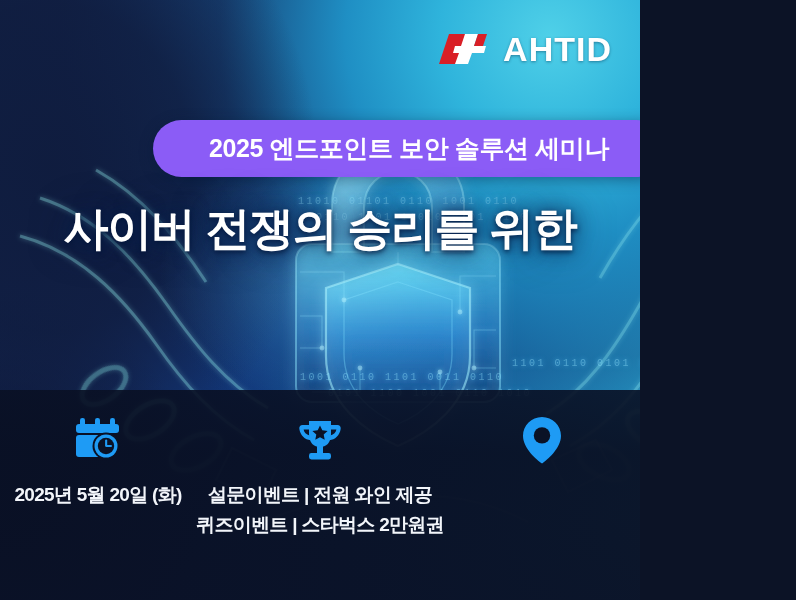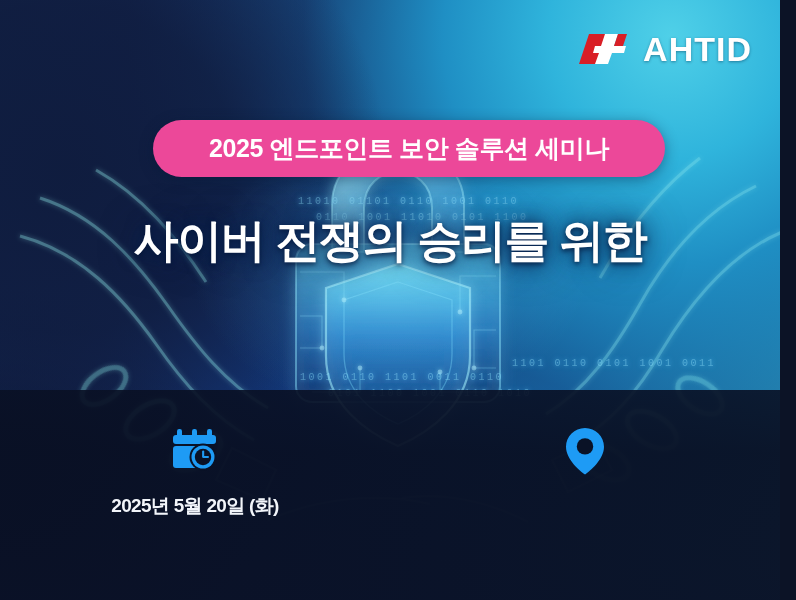--- a/index.html
+++ b/index.html
@@ -6,21 +6,21 @@
   * { margin:0; padding:0; box-sizing:border-box; }
   html, body {
     width:796px; height:600px;
     overflow:hidden;
     background:#0c1326;
     font-family:"Liberation Sans", "DejaVu Sans", sans-serif;
   }
 
   .poster {
     position:relative;
-    width:780px; height:600px;
+    width:640px; height:600px;
     overflow:hidden;
     background:#12203f;
   }
 
   
   .bg-base {
     position:absolute; inset:0;
     background:
       radial-gradient(circle at 86% 6%, #4fd0e8 0%, #2fb4dc 14%, #1f8fc4 26%, rgba(24,86,140,0.55) 42%, rgba(18,44,88,0) 62%),
       linear-gradient(118deg, #14244a 0%, #16295a 26%, #11377a 48%, #1566a8 70%, #29a9d4 88%, #44cfe6 100%);
@@ -68,38 +68,38 @@
     letter-spacing:1.0px;
     line-height:1;
     text-shadow:0 1px 3px rgba(0,40,70,0.45);
   }
 
   
   .pill {
     position:absolute;
     left:153px; top:120px;
     width:512px; height:57px;
-    background:#ec4899;
+    background:#8b5cf6;
     border-radius:29px;
     display:flex; align-items:center; justify-content:center;
     z-index:13;
     box-shadow:0 3px 14px rgba(3,25,55,0.42);
   }
   .pill-text {
     color:#ffffff;
     font-size:25px;
     font-weight:bold;
     letter-spacing:-0.4px;
     line-height:1;
   }
 
   
   .headline {
     position:absolute;
-    left:0; right:0; top:208px;
+    left:0; right:0; top:196px;
     text-align:center;
     z-index:13;
   }
   .headline-line {
     color:#ffffff;
     font-size:45px;
     font-weight:bold;
     letter-spacing:-1.4px;
     line-height:66px;
     text-shadow:
@@ -120,21 +120,21 @@
     left:0; right:0; top:390px; bottom:0;
     display:flex;
     z-index:12;
   }
   .info-col {
     flex:1 1 0;
     display:flex;
     flex-direction:column;
     align-items:center;
     justify-content:flex-start;
-    padding-top:35px;
+    padding-top:24px;
   }
   .info-icon {
     height:52px;
     display:flex; align-items:center; justify-content:center;
     margin-bottom:14px;
   }
   .info-line {
     color:#f2f5fa;
     font-size:19px;
     font-weight:bold;
@@ -288,20 +288,37 @@
           <circle cx="33" cy="30" r="13.5" fill="#0A1226"></circle>
           <circle cx="33" cy="30" r="11.5" fill="#1E9BF5"></circle>
           <circle cx="33" cy="30" r="8.2" fill="#0A1226"></circle>
           <rect x="32.1" y="23.6" width="2.1" height="7.2" rx="1" fill="#1E9BF5"></rect>
           <rect x="32.6" y="29" width="6.4" height="2.1" rx="1" fill="#1E9BF5"></rect>
         </svg>
       </div>
       <div class="info-line">2025년 5월 20일 (화)</div>
     </div>
 
+    <div class="info-col">
+      <div class="info-icon">
+        <svg width="48" height="48" viewBox="0 0 48 48" aria-hidden="true">
+          <path d="M13 5 H35 V18 C35 27, 30 31, 24 31 C18 31, 13 27, 13 18 Z" fill="#1E9BF5"></path>
+          <path d="M13 9 H6.5 C4.5 9, 3 10.6, 3.3 12.7 C4.3 19.6, 9 23.6, 14.6 24.2 L13.6 19.6
+                   C10.2 18.8, 8 16.3, 7.6 13.6 H13 Z" fill="#1E9BF5"></path>
+          <path d="M35 9 H41.5 C43.5 9, 45 10.6, 44.7 12.7 C43.7 19.6, 39 23.6, 33.4 24.2 L34.4 19.6
+                   C37.8 18.8, 40 16.3, 40.4 13.6 H35 Z" fill="#1E9BF5"></path>
+          <rect x="21" y="29" width="6" height="9" fill="#1E9BF5"></rect>
+          <rect x="13" y="37" width="22" height="6.5" rx="2.4" fill="#1E9BF5"></rect>
+          <path d="M24 9.4 L26.3 14.2 L31.6 14.9 L27.7 18.5 L28.7 23.7 L24 21.2
+                   L19.3 23.7 L20.3 18.5 L16.4 14.9 L21.7 14.2 Z" fill="#0A1226"></path>
+        </svg>
+      </div>
+      <div class="info-line">설문이벤트 | 전원 와인 제공</div>
+      <div class="info-line">퀴즈이벤트 | 스타벅스 2만원권</div>
+    </div>
 
     <div class="info-col">
       <div class="info-icon">
         <svg width="40" height="50" viewBox="0 0 40 50" aria-hidden="true">
           <path d="M20 2 C9.5 2, 1 10.4, 1 20.8 C1 33.8, 15.4 45.2, 19.1 47.9
                    C19.6 48.3, 20.4 48.3, 20.9 47.9 C24.6 45.2, 39 33.8, 39 20.8
                    C39 10.4, 30.5 2, 20 2 Z" fill="#1E9BF5"></path>
           <circle cx="20" cy="20.4" r="8.2" fill="#0A1226"></circle>
         </svg>
       </div>

